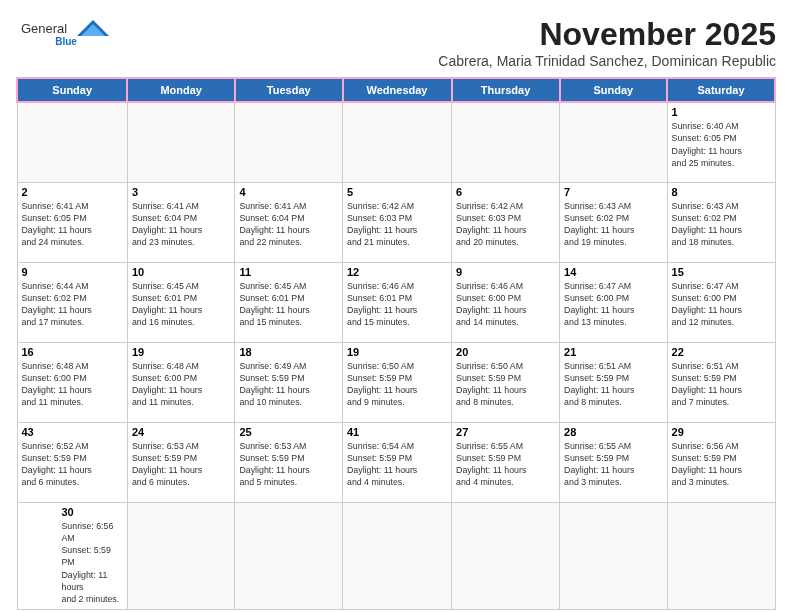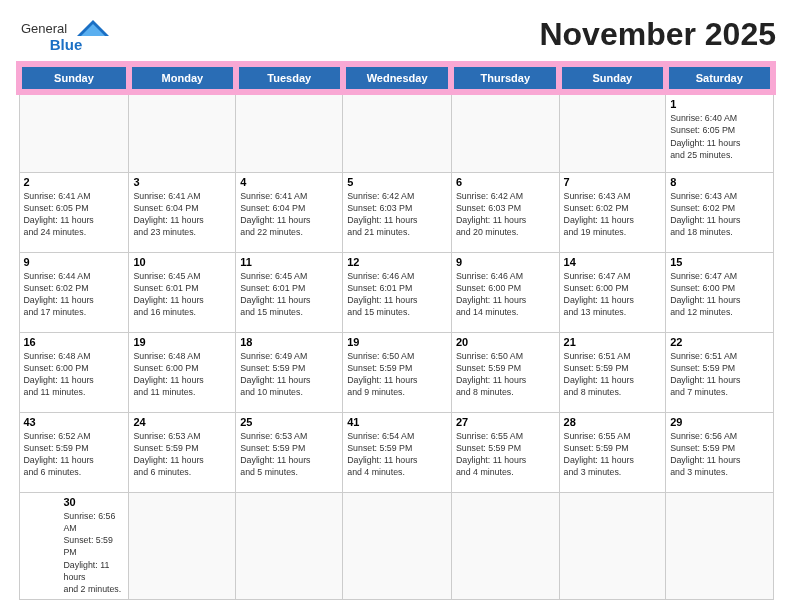--- a/index.html
+++ b/index.html
@@ -45,21 +45,21 @@
       border-collapse: collapse;
       font-size: 9.5px;
     }
     .day-header {
       background-color: #2a6db5;
       color: #fff;
       text-align: center;
       font-weight: bold;
       font-size: 11px;
       padding: 5px 2px;
-      border: 6px solid #f9a8d4;
+      border: 2px solid #f9a8d4;
     }
     td {
       border: 1px solid #ccc;
       vertical-align: top;
       padding: 3px 4px;
       width: 113px;
       height: 80px;
     }
     .date-num {
       font-weight: bold;
@@ -87,24 +87,25 @@
   <div class="logo-area">
     <div style="display:flex;align-items:center;gap:8px;">
       <div style="font-size:13px;color:#333;">
         <span>General</span>
       </div>
       <svg class="logo-icon" viewBox="0 0 36 22">
         <polygon points="18,2 34,18 2,18" fill="#1a6fc4"></polygon>
         <polygon points="18,6 30,18 6,18" fill="#5aaff0"></polygon>
       </svg>
     </div>
-    <div style="font-size:15px;color:#1a6fc4;font-weight:bold;margin-top:-4px;">Blue</div>
+    <div style="font-size:10px;color:#1a6fc4;font-weight:bold;margin-top:-4px;">Blue</div>
   </div>
   <div class="title-area">
     <div class="month-year">November 2025</div>
+    <div class="location">Cabrera, Maria Trinidad Sanchez, Dominican Republic</div>
   </div>
 </div>
 
 <table>
   <thead>
     <tr id="weekday-header-row">
     <th class="day-header">Sunday</th>
         <th class="day-header">Monday</th>
         <th class="day-header">Tuesday</th>
         <th class="day-header">Wednesday</th>

